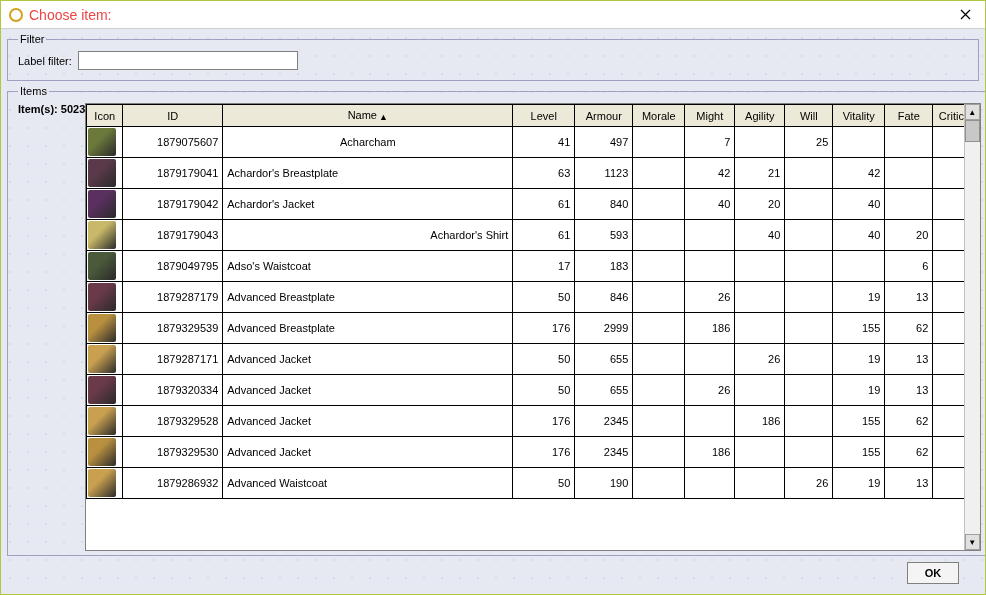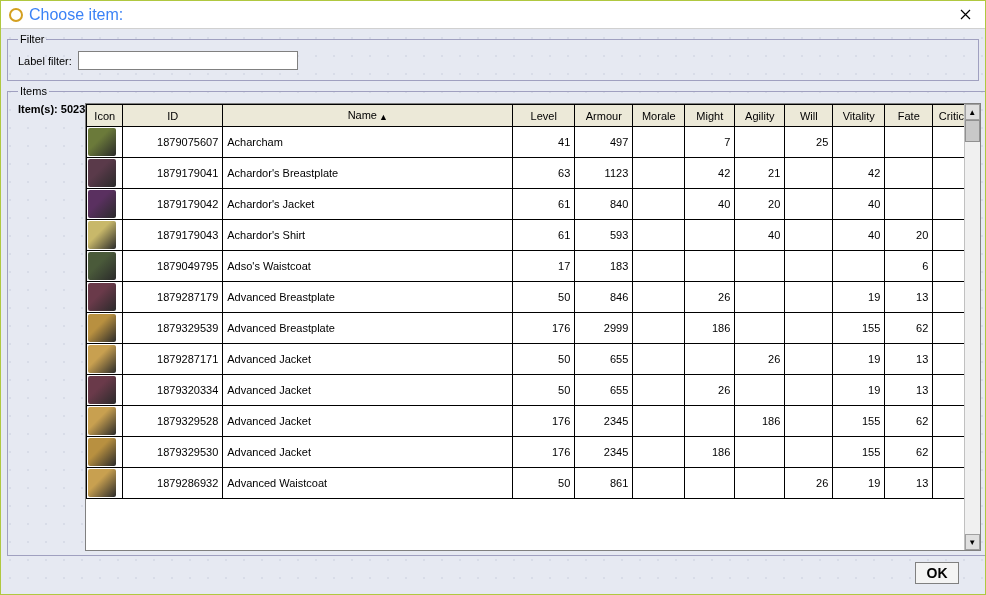--- a/index.html
+++ b/index.html
@@ -18,21 +18,21 @@
   display: flex;
   align-items: center;
   padding: 0 8px;
   border-bottom: 1px solid #d0d0d0;
 }
 .titlebar .app-icon {
   width: 14px; height: 14px;
   margin-right: 6px;
   display: inline-flex;
 }
-.titlebar .title { font-size: 16px; color: #3b82f6; }
+.titlebar .title { font-size: 14px; color: #ef4444; }
 .titlebar .spacer { flex: 1; }
 .titlebar .close {
   width: 40px; height: 28px;
   display: flex; align-items: center; justify-content: center;
   margin-right: -8px;
   font-size: 14px;
   cursor: pointer;
 }
 .content {
   padding: 4px 6px 6px 6px;
@@ -144,25 +144,25 @@
   height: 22px;
   background: #c8c8c8;
   border: 1px solid #909090;
 }
 .footer {
   display: flex;
   justify-content: flex-end;
   padding: 4px 20px 4px 0;
 }
 .ok-btn {
-  width: 44px;
+  width: 52px;
   height: 22px;
   background: #f4f4f4;
   border: 1px solid #808080;
-  font-size: 14px;
+  font-size: 11px;
   font-weight: bold;
   cursor: pointer;
   margin-left: 16px;
 }
 </style>
 </head>
 <body>
 
 <div class="titlebar">
   <span class="app-icon">
@@ -223,21 +223,21 @@
               <th>Fate</th>
               <th>Critical ...</th>
             </tr>
           </thead>
           <tbody id="tbody">
               <tr>
                 <td class="icon-cell">
                   <div class="item-icon" style="background: linear-gradient(135deg, rgb(107, 122, 58) 40%, rgb(42, 42, 42) 100%);"></div>
                 </td>
                 <td class="num" style="text-align: right;">1879075607</td>
-                <td style="text-align: left; margin-left: 12px;">Acharcham</td>
+                <td style="text-align: center; margin-left: 12px;">Acharcham</td>
                 <td class="num">41</td>
                 <td class="num">497</td>
                 <td class="num"></td>
                 <td class="num">7</td>
                 <td class="num"></td>
                 <td class="num">25</td>
                 <td class="num"></td>
                 <td class="num"></td>
                 <td class="num"></td>
               </tr>
@@ -271,21 +271,21 @@
                 <td class="num"></td>
                 <td class="num">40</td>
                 <td class="num"></td>
                 <td class="num"></td>
               </tr>
               <tr>
                 <td class="icon-cell">
                   <div class="item-icon" style="background: linear-gradient(135deg, rgb(200, 184, 106) 40%, rgb(42, 42, 42) 100%);"></div>
                 </td>
                 <td class="num" style="text-align: right;">1879179043</td>
-                <td style="text-align: left;">Achardor's Shirt</td>
+                <td style="text-align: right;">Achardor's Shirt</td>
                 <td class="num">61</td>
                 <td class="num">593</td>
                 <td class="num"></td>
                 <td class="num"></td>
                 <td class="num">40</td>
                 <td class="num"></td>
                 <td class="num">40</td>
                 <td class="num">20</td>
                 <td class="num"></td>
               </tr>
@@ -401,21 +401,21 @@
                 <td class="num">62</td>
                 <td class="num"></td>
               </tr>
               <tr>
                 <td class="icon-cell">
                   <div class="item-icon" style="background: linear-gradient(135deg, rgb(200, 160, 80) 40%, rgb(42, 42, 42) 100%);"></div>
                 </td>
                 <td class="num" style="text-align: right;">1879286932</td>
                 <td style="text-align: left;">Advanced Waistcoat</td>
                 <td class="num">50</td>
-                <td class="num">861</td>
+                <td class="num">190</td>
                 <td class="num"></td>
                 <td class="num"></td>
                 <td class="num"></td>
                 <td class="num">26</td>
                 <td class="num">19</td>
                 <td class="num">13</td>
                 <td class="num"></td>
               </tr>
             </tbody>
         </table>

